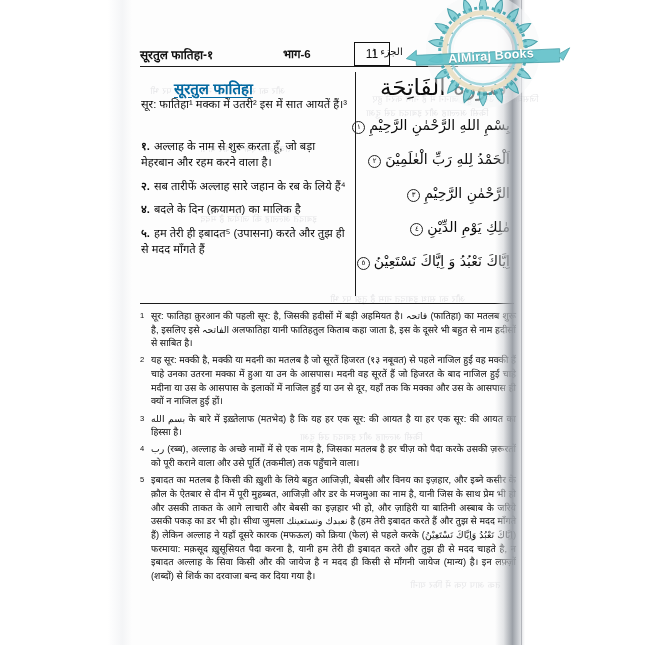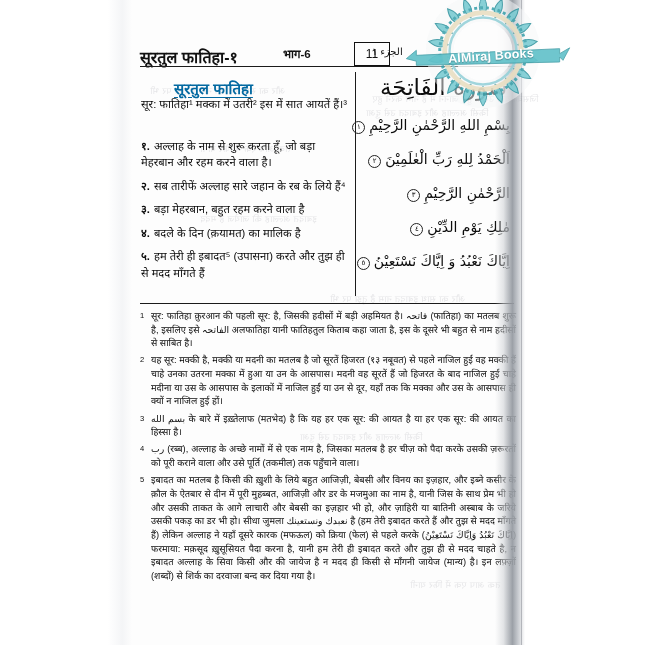--- a/index.html
+++ b/index.html
@@ -60,21 +60,21 @@
     position: absolute;
     left: 140px; top: 44px; width: 368px; height: 21px;
   }
   .hdr-rule {
     position: absolute;
     left: 140px; top: 66px; width: 375px; height: 1.4px;
     background: #1b1b1b;
   }
   .hdr-left {
     position: absolute; left: 0; top: 2px;
-    font-size: 16px; font-weight: bold; color: #111;
+    font-size: 12px; font-weight: bold; color: #111;
   }
   .hdr-mid {
     position: absolute; left: 143px; top: 2px;
     font-size: 11.5px; font-weight: bold; color: #111;
   }
   .hdr-box {
     position: absolute; left: 190px; top: -2px;
     width: 34px; height: 22px;
     border: 1.4px solid #111;
     display: flex; align-items: center; justify-content: center;
@@ -229,23 +229,20 @@
 
   <div class="hi-col">
     <div class="intro">सूर: फातिहा¹ मक्का में उतरी² इस में सात आयतें हैं।³</div>
     <div class="vs">
       <span class="num">१.</span><span>अल्लाह के नाम से शुरू करता हूँ, जो बड़ा मेहरबान और रहम करने वाला है।</span>
     </div>
     <div class="vs">
       <span class="num">२.</span><span>सब तारीफें अल्लाह सारे जहान के रब के लिये हैं⁴</span>
     </div>
     <div class="vs">
-      <span class="num">३.</span><span>बड़ा मेहरबान, बहुत रहम करने वाला है</span>
-    </div>
-    <div class="vs">
       <span class="num">४.</span><span>बदले के दिन (क़यामत) का मालिक है</span>
     </div>
     <div class="vs">
       <span class="num">५.</span><span>हम तेरी ही इबादत⁵ (उपासना) करते और तुझ ही से मदद माँगते हैं</span>
     </div>
   </div>
 
   <div class="ar-col">
     <div class="aya">
       <span>بِسْمِ اللهِ الرَّحْمٰنِ الرَّحِيْمِ</span><span class="mark">١</span>

